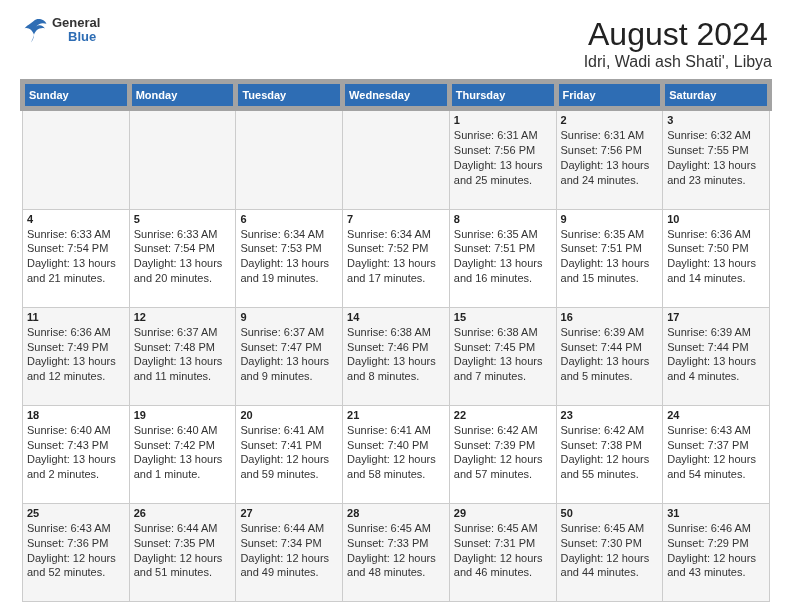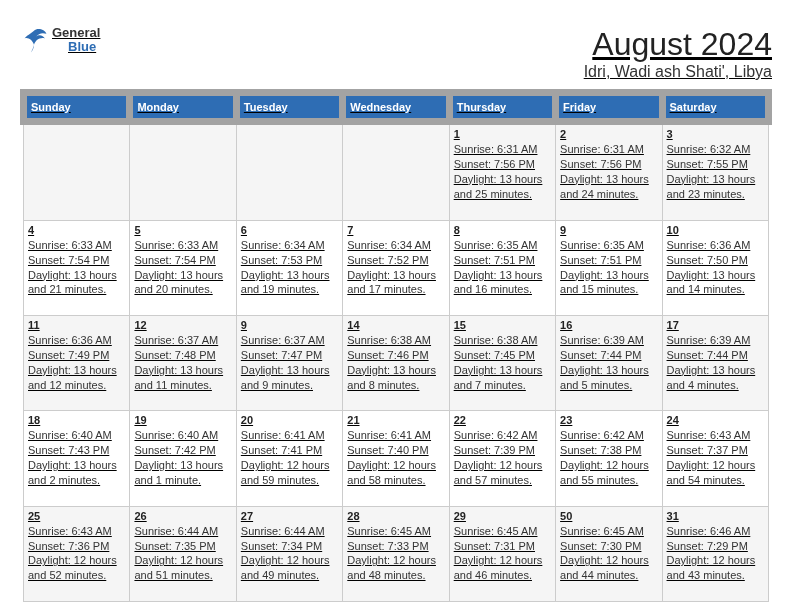--- a/index.html
+++ b/index.html
@@ -6,24 +6,23 @@
     body {
       font-family: Arial, sans-serif;
       background: #fff;
       width: 792px;
       height: 612px;
       overflow: hidden;
     }
     .page {
       width: 792px;
       height: 612px;
-      padding: 26px 20px 10px 20px;
+      padding: 16px 20px 10px 20px;
       display: flex;
       flex-direction: column;
-      text-decoration: underline;
     }
     .header {
       display: flex;
       align-items: flex-start;
       justify-content: space-between;
       margin-bottom: 8px;
     }
     .logo {
       display: flex;
       align-items: center;
@@ -36,21 +35,21 @@
       font-weight: bold;
       line-height: 1.1;
     }
     .logo-text .general { color: #333; }
     .logo-text .blue { color: #2e6db4; margin-left: 16px; }
     .logo-bird {
       width: 28px;
       height: 28px;
     }
     .title-block {
-      text-align: right;
+      text-align: center;
     }
     .title-block h1 {
       font-size: 32px;
       font-weight: normal;
       color: #222;
     }
     .title-block h2 {
       font-size: 16px;
       font-weight: normal;
       color: #333;
@@ -62,21 +61,21 @@
       width: 100%;
       table-layout: fixed;
     }
     .calendar thead tr th {
       background: #2e6db4;
       color: #fff;
       font-size: 11px;
       font-weight: bold;
       padding: 5px 4px;
       text-align: left;
-      border: 7px solid #a3a3a3;
+      border: 5px solid #a3a3a3;
     }
     .calendar tbody tr td {
       border: 1px solid #ccc;
       vertical-align: top;
       padding: 3px 4px;
       font-size: 9.5px;
       color: #222;
       background: #fff;
     }
     .calendar tbody tr:nth-child(odd) td {

